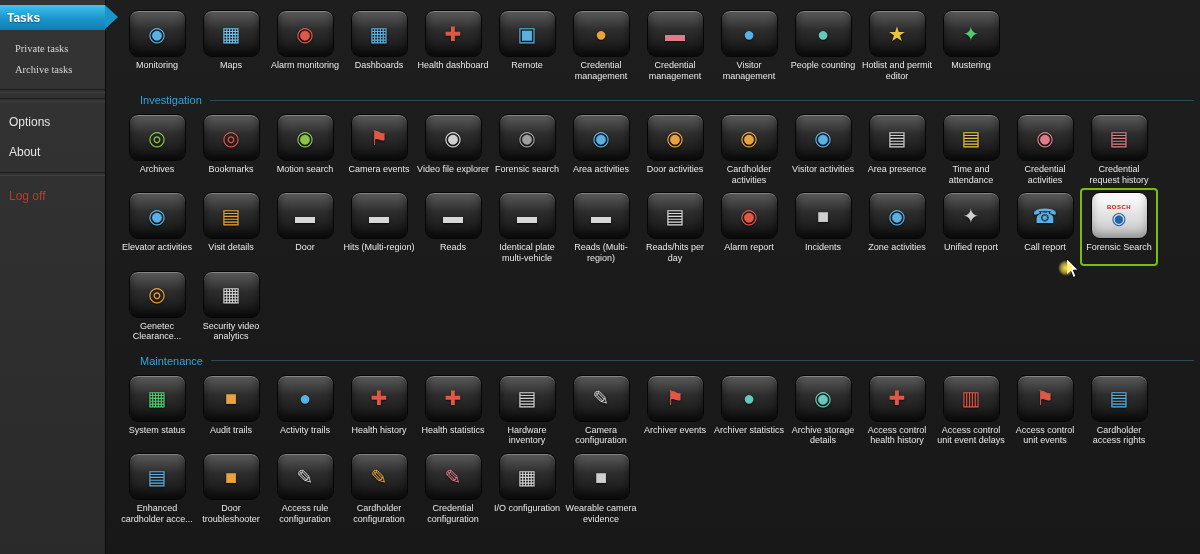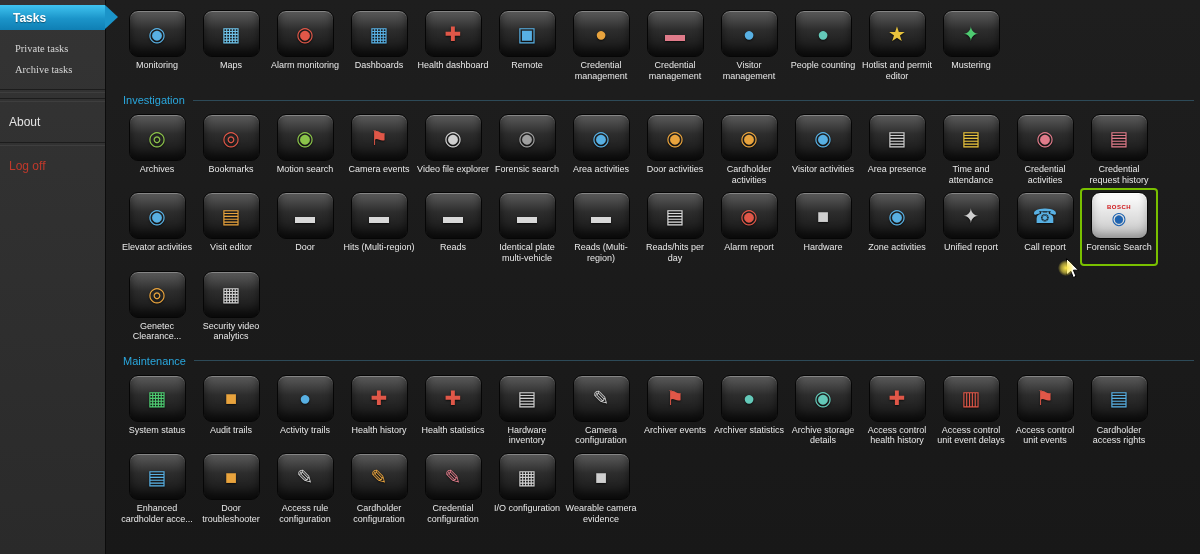--- a/index.html
+++ b/index.html
@@ -10,21 +10,21 @@
   }
   
   .sidebar{
     position:absolute;left:0;top:0;width:105px;height:554px;
     background:linear-gradient(180deg,#343434,#2a2a2a);
     border-right:1px solid #0c0c0c;z-index:5;
   }
   .tasks-banner{
     position:relative;height:25px;margin-top:5px;
     background:linear-gradient(180deg,#3fc4f0,#1b94c9 55%,#0f7fb4);
-    display:flex;align-items:center;padding-left:13px;
+    display:flex;align-items:center;padding-left:7px;
     color:#ffffff;font-size:12px;font-weight:bold;
     text-shadow:0 1px 1px rgba(0,0,0,.4);
   }
   .tasks-banner::after{
     content:"";position:absolute;right:-13px;top:0;
     border-left:13px solid #1b94c9;
     border-top:12.5px solid transparent;border-bottom:12.5px solid transparent;
   }
   .side-sub{padding:8px 0 4px 0;font-family:Liberation Serif, serif;}
   .side-sub-item{
@@ -36,21 +36,21 @@
   }
   .side-logoff{color:#c0392b;}
   
   .main{
     position:absolute;left:106px;top:0;width:1094px;height:554px;
     background:linear-gradient(180deg,#1e1e1e,#181818);
     padding:8px 0 0 14px;box-sizing:border-box;
   }
   .section-header{
     display:flex;align-items:center;gap:8px;
-    color:#2aa7dd;font-size:11px;margin:8px 6px 6px 3px;
+    color:#2aa7dd;font-size:11px;margin:8px 6px 6px 20px;
   }
   .section-header .rule{flex:1;height:1px;background:#2d4a58;}
   .tiles{display:flex;flex-wrap:wrap;width:1036px;}
   .tile{
     width:74px;margin-bottom:5px;padding-top:2px;
     display:flex;flex-direction:column;align-items:center;
     cursor:pointer;box-sizing:border-box;border-radius:2px;
   }
   .tile.selected{box-shadow:0 0 0 2px #79c000;}
   .tile-icon{
@@ -84,20 +84,21 @@
 <div class="sidebar">
   <div class="tasks-banner">
     <span>Tasks</span>
   </div>
   <div class="side-sub">
     <div class="side-sub-item">Private tasks</div>
     <div class="side-sub-item">Archive tasks</div>
   </div>
   <div class="sep"></div>
   <div class="sep"></div>
+  <div class="side-item">Options</div>
   <div class="side-item">About</div>
   <div class="sep"></div>
   <div class="side-item side-logoff" style="color: rgb(192, 57, 43);">Log off</div>
 </div>
 
 <div class="main">
   <div id="task-sections">
       <div class="section">
         <div class="tiles">
           <div class="tile">
@@ -267,21 +268,21 @@
           <div class="tile">
             <div class="tile-icon">
               <span class="glyph" style="color: rgb(88, 176, 227);">◉</span>
             </div>
             <div class="tile-label">Elevator activities</div>
           </div>
           <div class="tile">
             <div class="tile-icon">
               <span class="glyph" style="color: rgb(232, 163, 61);">▤</span>
             </div>
-            <div class="tile-label">Visit editor</div>
+            <div class="tile-label">Visit details</div>
           </div>
           <div class="tile">
             <div class="tile-icon">
               <span class="glyph" style="color: rgb(216, 216, 216);">▬</span>
             </div>
             <div class="tile-label">Door</div>
           </div>
           <div class="tile">
             <div class="tile-icon">
               <span class="glyph" style="color: rgb(216, 216, 216);">▬</span>
@@ -315,21 +316,21 @@
           <div class="tile">
             <div class="tile-icon">
               <span class="glyph" style="color: rgb(224, 87, 72);">◉</span>
             </div>
             <div class="tile-label">Alarm report</div>
           </div>
           <div class="tile">
             <div class="tile-icon">
               <span class="glyph" style="color: rgb(207, 207, 207);">■</span>
             </div>
-            <div class="tile-label">Hardware</div>
+            <div class="tile-label">Incidents</div>
           </div>
           <div class="tile">
             <div class="tile-icon">
               <span class="glyph" style="color: rgb(88, 176, 227);">◉</span>
             </div>
             <div class="tile-label">Zone activities</div>
           </div>
           <div class="tile">
             <div class="tile-icon">
               <span class="glyph" style="color: rgb(207, 207, 207);">✦</span>

